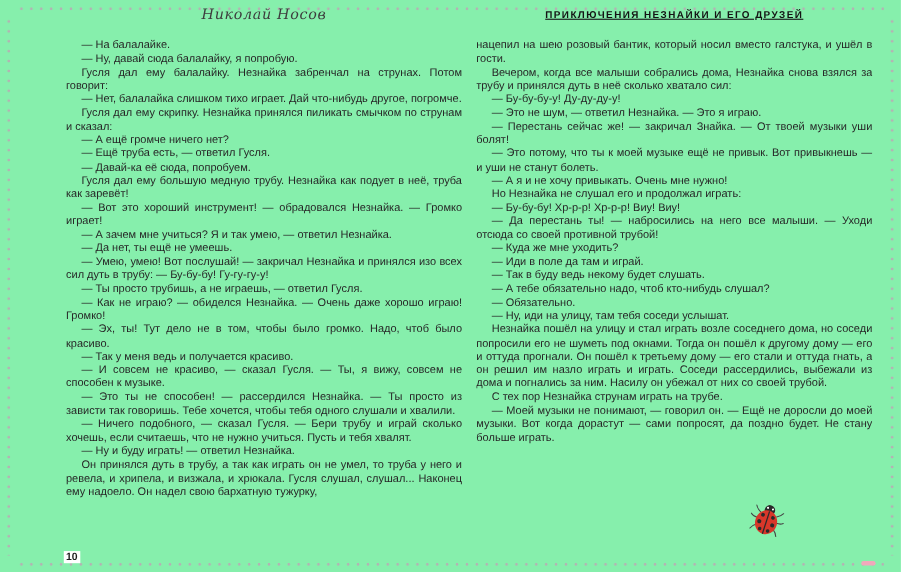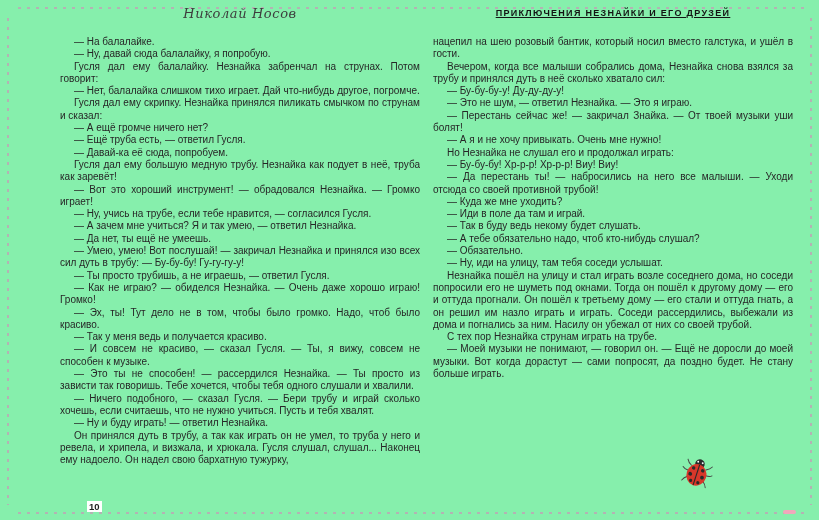--- a/index.html
+++ b/index.html
@@ -61,21 +61,21 @@
     height:478px;
     overflow:hidden;
     hyphens:auto;
   }
   .para { text-indent:14px; }
   .para.flush { text-indent:0; }
 
   .page-number {
     position:absolute; left:58px; top:501px;
     font-size:9.5px; font-weight:bold; color:#1e1e1e;
-    background:#ffffff; padding:0 2px;margin-left:29px;
+    background:#ffffff; padding:0 2px;
   }
   .ladybug { position:absolute; left:678px; top:454px; }
   .corner-mark {
     position:absolute; left:783px; top:510px;
     width:13px; height:4px; border-radius:2px;
     background:#f0a8bb;
   }
 </style>
 </head>
 <body>
@@ -96,21 +96,20 @@
           <p class="para">— На балалайке.</p>
           <p class="para">— Ну, давай сюда балалайку, я попробую.</p>
           <p class="para">Гусля дал ему балалайку. Незнайка забренчал на струнах. Потом говорит:</p>
           <p class="para">— Нет, балалайка слишком тихо играет. Дай что-нибудь другое, погромче.</p>
           <p class="para">Гусля дал ему скрипку. Незнайка принялся пиликать смычком по струнам и сказал:</p>
           <p class="para">— А ещё громче ничего нет?</p>
           <p class="para">— Ещё труба есть, — ответил Гусля.</p>
           <p class="para">— Давай-ка её сюда, попробуем.</p>
           <p class="para">Гусля дал ему большую медную трубу. Незнайка как подует в неё, труба как заревёт!</p>
           <p class="para">— Вот это хороший инструмент! — обрадовался Незнайка. — Громко играет!</p>
-          <p class="para">— Ну, учись на трубе, если тебе нравится, — согласился Гусля.</p>
           <p class="para">— А зачем мне учиться? Я и так умею, — ответил Незнайка.</p>
           <p class="para">— Да нет, ты ещё не умеешь.</p>
           <p class="para">— Умею, умею! Вот послушай! — закричал Незнайка и принялся изо всех сил дуть в трубу: — Бу-бу-бу! Гу-гу-гу-у!</p>
           <p class="para">— Ты просто трубишь, а не играешь, — ответил Гусля.</p>
           <p class="para">— Как не играю? — обиделся Незнайка. — Очень даже хорошо играю! Громко!</p>
           <p class="para">— Эх, ты! Тут дело не в том, чтобы было громко. Надо, чтоб было красиво.</p>
           <p class="para">— Так у меня ведь и получается красиво.</p>
           <p class="para">— И совсем не красиво, — сказал Гусля. — Ты, я вижу, совсем не способен к музыке.</p>
           <p class="para">— Это ты не способен! — рассердился Незнайка. — Ты просто из зависти так говоришь. Тебе хочется, чтобы тебя одного слушали и хвалили.</p>
           <p class="para">— Ничего подобного, — сказал Гусля. — Бери трубу и играй сколько хочешь, если считаешь, что не нужно учиться. Пусть и тебя хвалят.</p>
@@ -121,20 +120,21 @@
     <div class="col">
       <div class="col-header">
         <span class="title-header">ПРИКЛЮЧЕНИЯ НЕЗНАЙКИ И ЕГО ДРУЗЕЙ</span>
       </div>
       <div class="text-block">
           <p class="para flush">нацепил на шею розовый бантик, который носил вместо галстука, и ушёл в гости.</p>
           <p class="para">Вечером, когда все малыши собрались дома, Незнайка снова взялся за трубу и принялся дуть в неё сколько хватало сил:</p>
           <p class="para">— Бу-бу-бу-у! Ду-ду-ду-у!</p>
           <p class="para">— Это не шум, — ответил Незнайка. — Это я играю.</p>
           <p class="para">— Перестань сейчас же! — закричал Знайка. — От твоей музыки уши болят!</p>
+          <p class="para">— Это потому, что ты к моей музыке ещё не привык. Вот привыкнешь — и уши не станут болеть.</p>
           <p class="para">— А я и не хочу привыкать. Очень мне нужно!</p>
           <p class="para">Но Незнайка не слушал его и продолжал играть:</p>
           <p class="para">— Бу-бу-бу! Хр-р-р! Хр-р-р! Виу! Виу!</p>
           <p class="para">— Да перестань ты! — набросились на него все малыши. — Уходи отсюда со своей противной трубой!</p>
           <p class="para">— Куда же мне уходить?</p>
           <p class="para">— Иди в поле да там и играй.</p>
           <p class="para">— Так в буду ведь некому будет слушать.</p>
           <p class="para">— А тебе обязательно надо, чтоб кто-нибудь слушал?</p>
           <p class="para">— Обязательно.</p>
           <p class="para">— Ну, иди на улицу, там тебя соседи услышат.</p>

